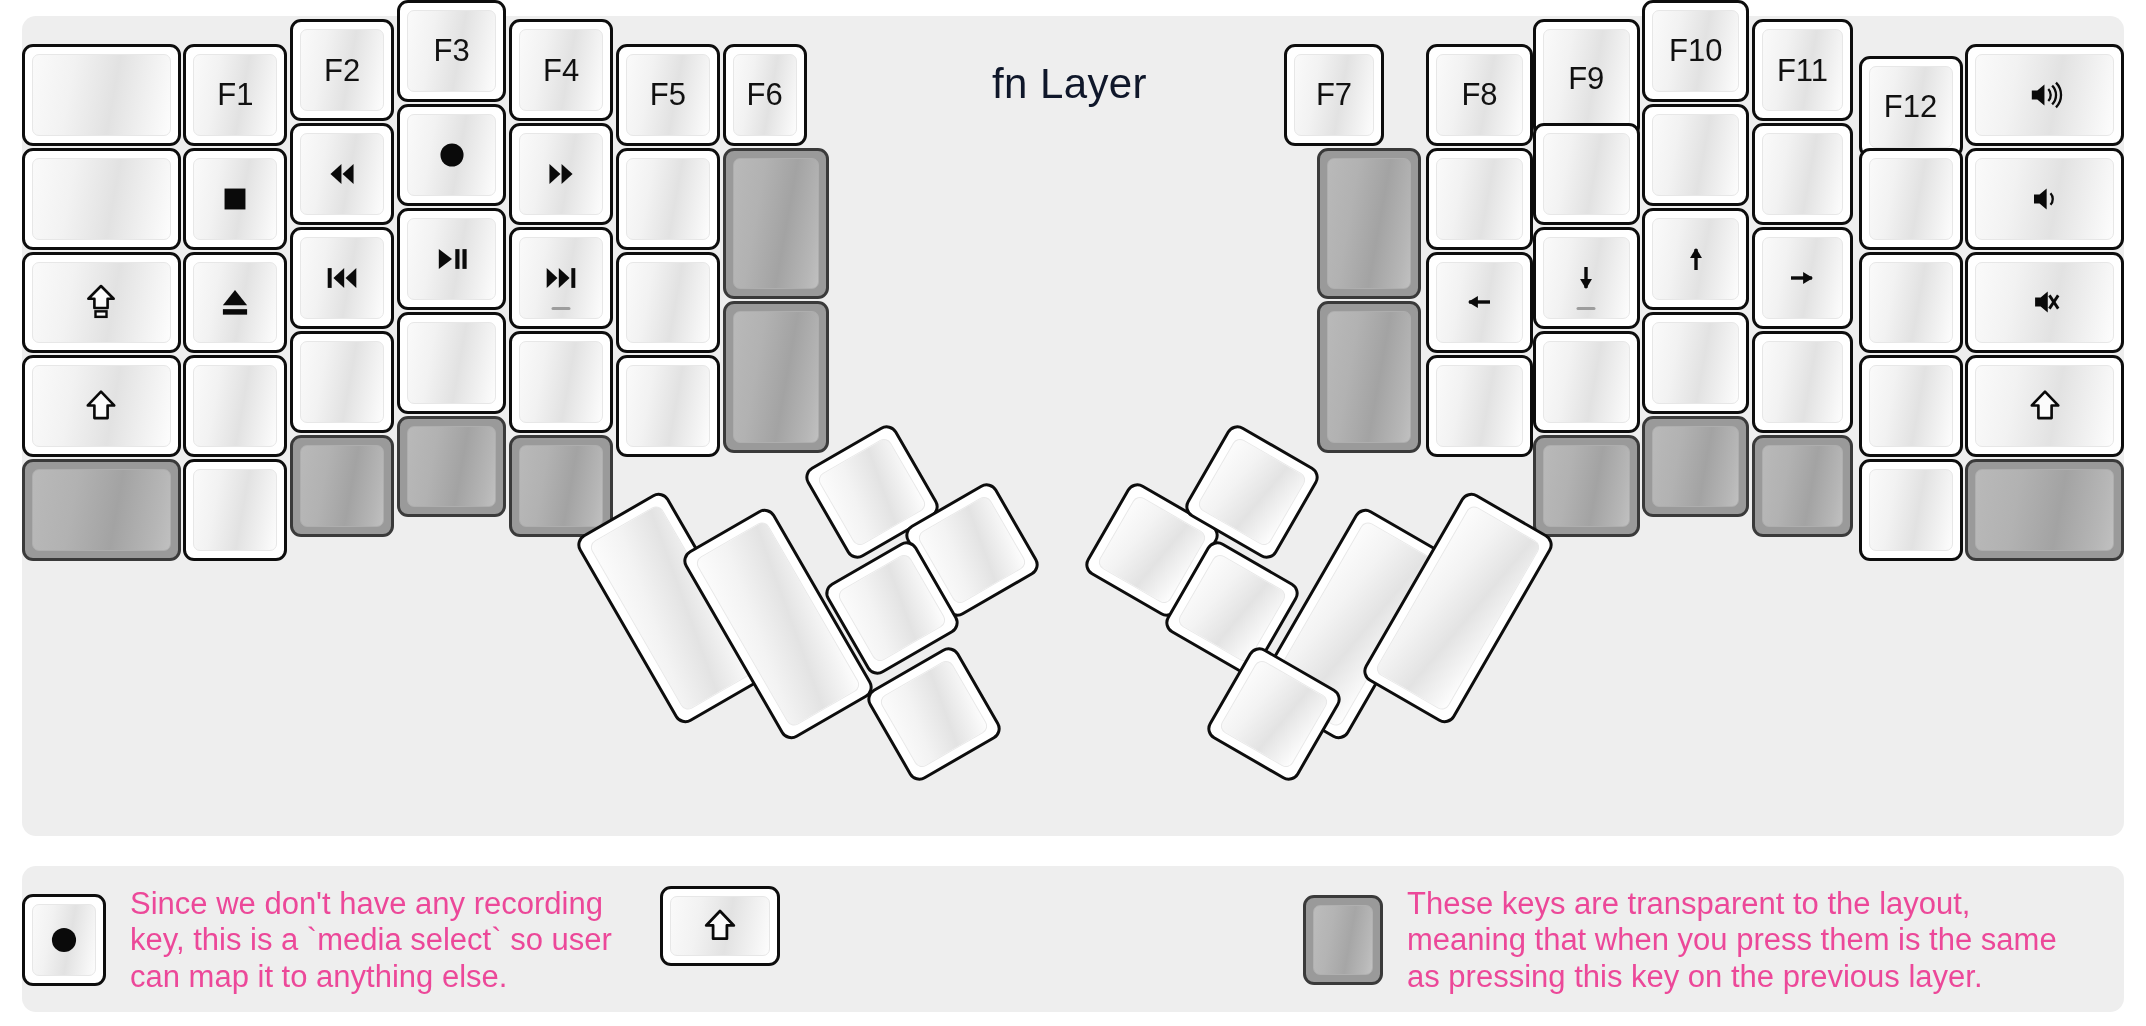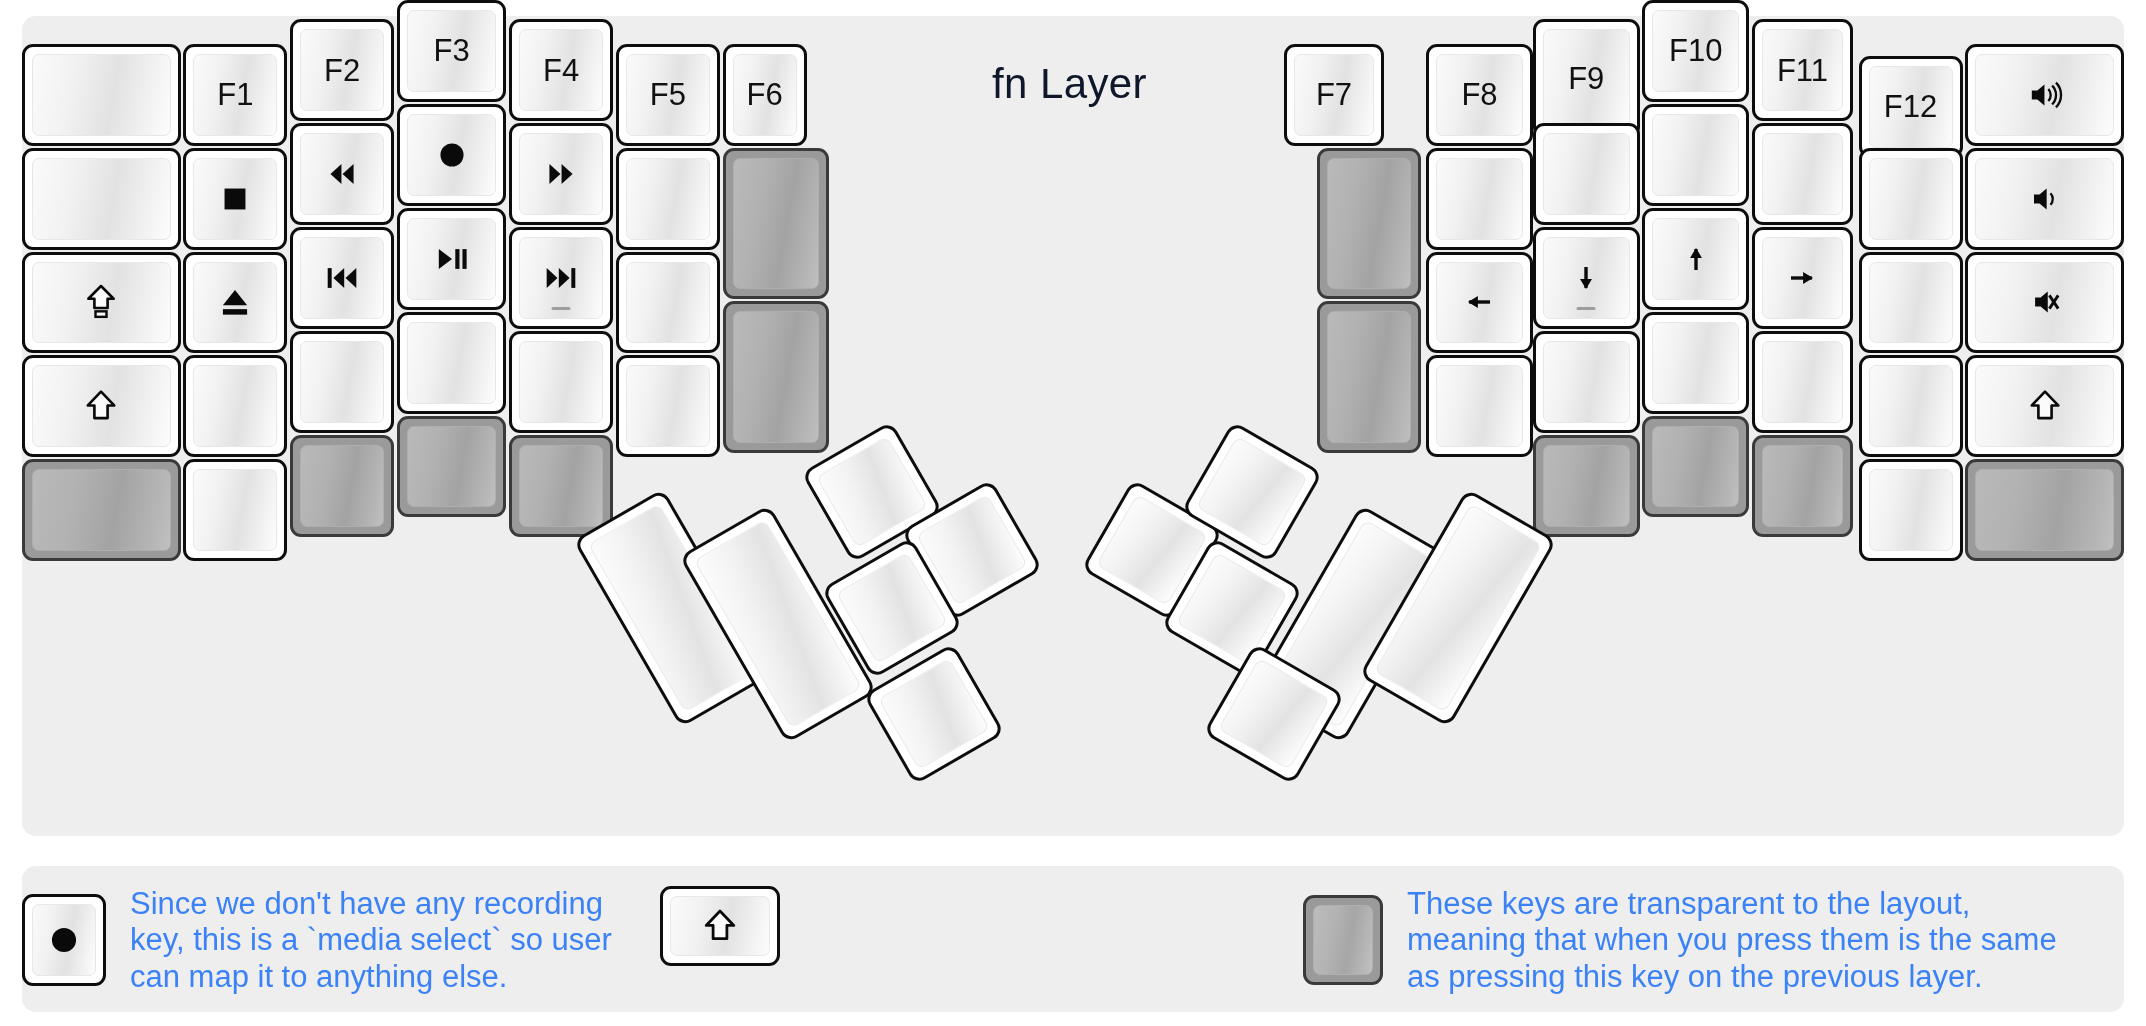--- a/index.html
+++ b/index.html
@@ -126,21 +126,21 @@
   }
   .legend-key.trans{ border-color:#3a3a3a; background:#9a9a9a; }
   .legend-key.trans .cap{
     background:linear-gradient(100deg,#bcbcbc 0%,#b4b4b4 30%,#a6a6a6 60%,#b8b8b8 88%,#c2c2c2 100%);
     border:1px solid #b0b0b0;
   }
   .legend-desc{
     margin-left:24px;
     font-size:31px;
     line-height:1.17;
-    color:#3b82f6;
+    color:#ec4899;
     white-space:pre-line;
   }
 </style>
 </head>
 <body>
 
 <div id="root">
 
   <div class="panel" id="board-panel"></div>
 

